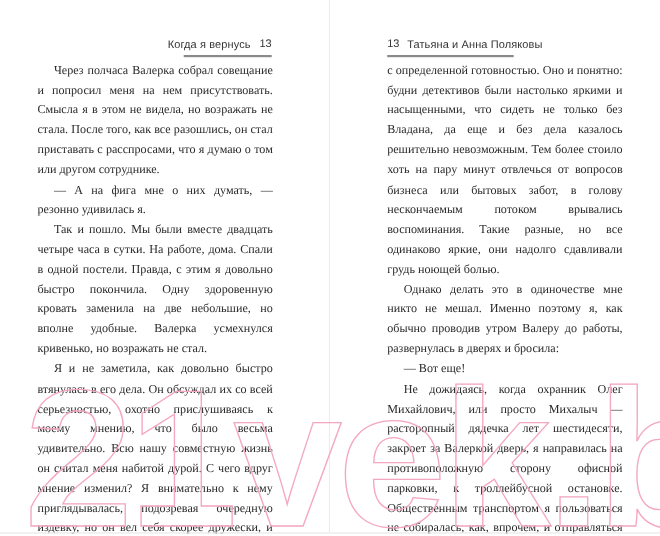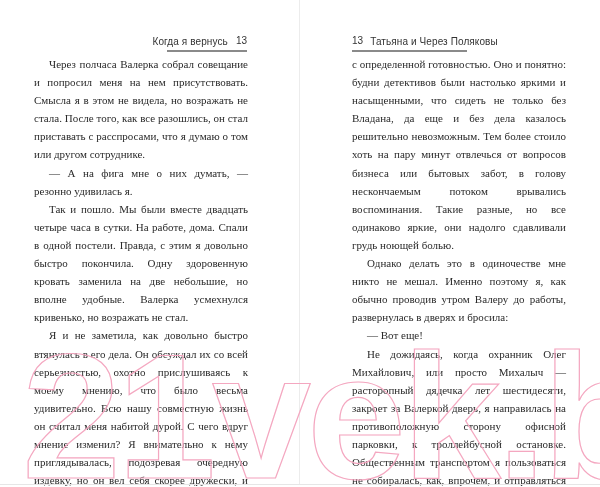--- a/index.html
+++ b/index.html
@@ -46,21 +46,21 @@
       <p>Я и не заметила, как довольно быстро втянулась в его дела. Он обсуждал их со всей серьезностью, охотно прислушиваясь к моему мнению, что было весьма удивительно. Всю нашу совместную жизнь он считал меня набитой дурой. С чего вдруг мнение изменил? Я внимательно к нему приглядывалась, подозревая очередную издевку, но он вел себя скорее дружески, и обвинить его в коварстве было не за что. Однако это не мешало мне чувствовать себя мухой, которая все больше и больше вязнет в варенье. Выбраться из этого всего хотелось очень, но сил решительно не хватало. Я будто ждала, что вот вернется Владан, вызволит меня из плена обстоятельств и все станет точно так, как прежде. Только с возвращением он не торопился.</p>
 
     </div>
   </div>
 
   <div class="gutter"></div>
 
   <div class="page right">
     <div class="header">
       <span class="num">13</span>
-      <span class="title">Татьяна и Через Поляковы</span>
+      <span class="title">Татьяна и Анна Поляковы</span>
     </div>
     <div class="header-rule"></div>
     <div class="text">
       <p class="noindent">с определенной готовностью. Оно и понятно: будни детективов были настолько яркими и насыщенными, что сидеть не только без Владана, да еще и без дела казалось решительно невозможным. Тем более стоило хоть на пару минут отвлечься от вопросов бизнеса или бытовых забот, в голову нескончаемым потоком врывались воспоминания. Такие разные, но все одинаково яркие, они надолго сдавливали грудь ноющей болью.</p>
       <p>Однако делать это в одиночестве мне никто не мешал. Именно поэтому я, как обычно проводив утром Валеру до работы, развернулась в дверях и бросила:</p>
       <p>— Вот еще!</p>
       <p>Не дожидаясь, когда охранник Олег Михайлович, или просто Михалыч — расторопный дядечка лет шестидесяти, закроет за Валеркой дверь, я направилась на противоположную сторону офисной парковки, к троллейбусной остановке. Общественным транспортом я пользоваться не собиралась, как, впрочем, и отправляться на шопинг, я действительно хотела просто пройтись. Погода стояла чудесная — хоть мороз так и не отступал, но солнце пригревало, да и в воздухе пахло весной.</p>
 
     </div>
   </div>

